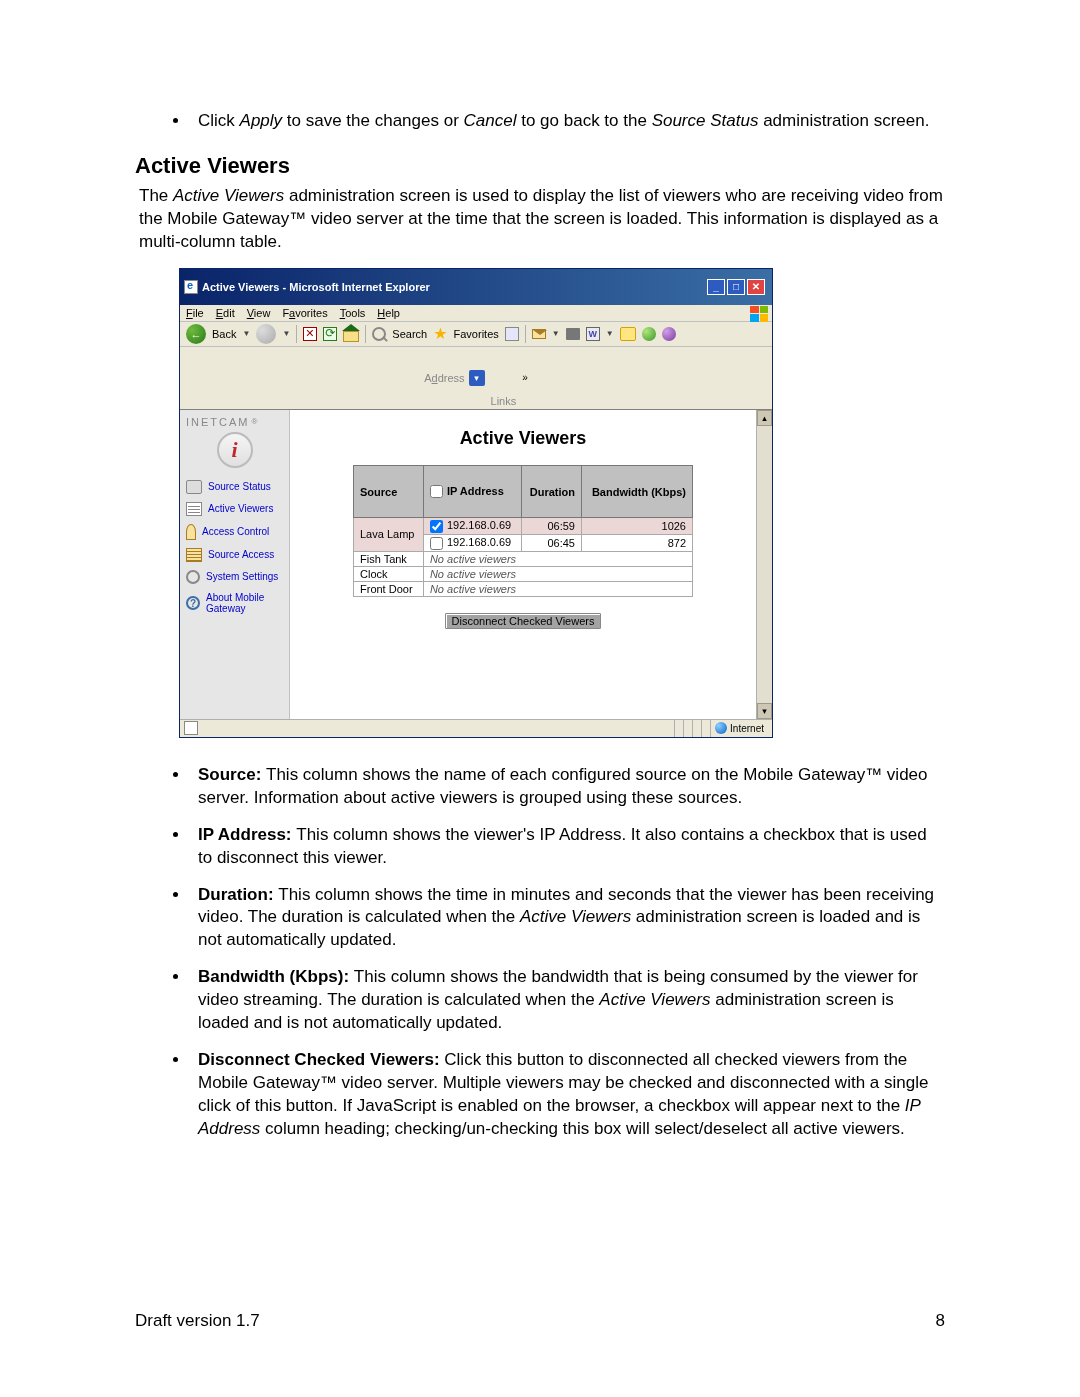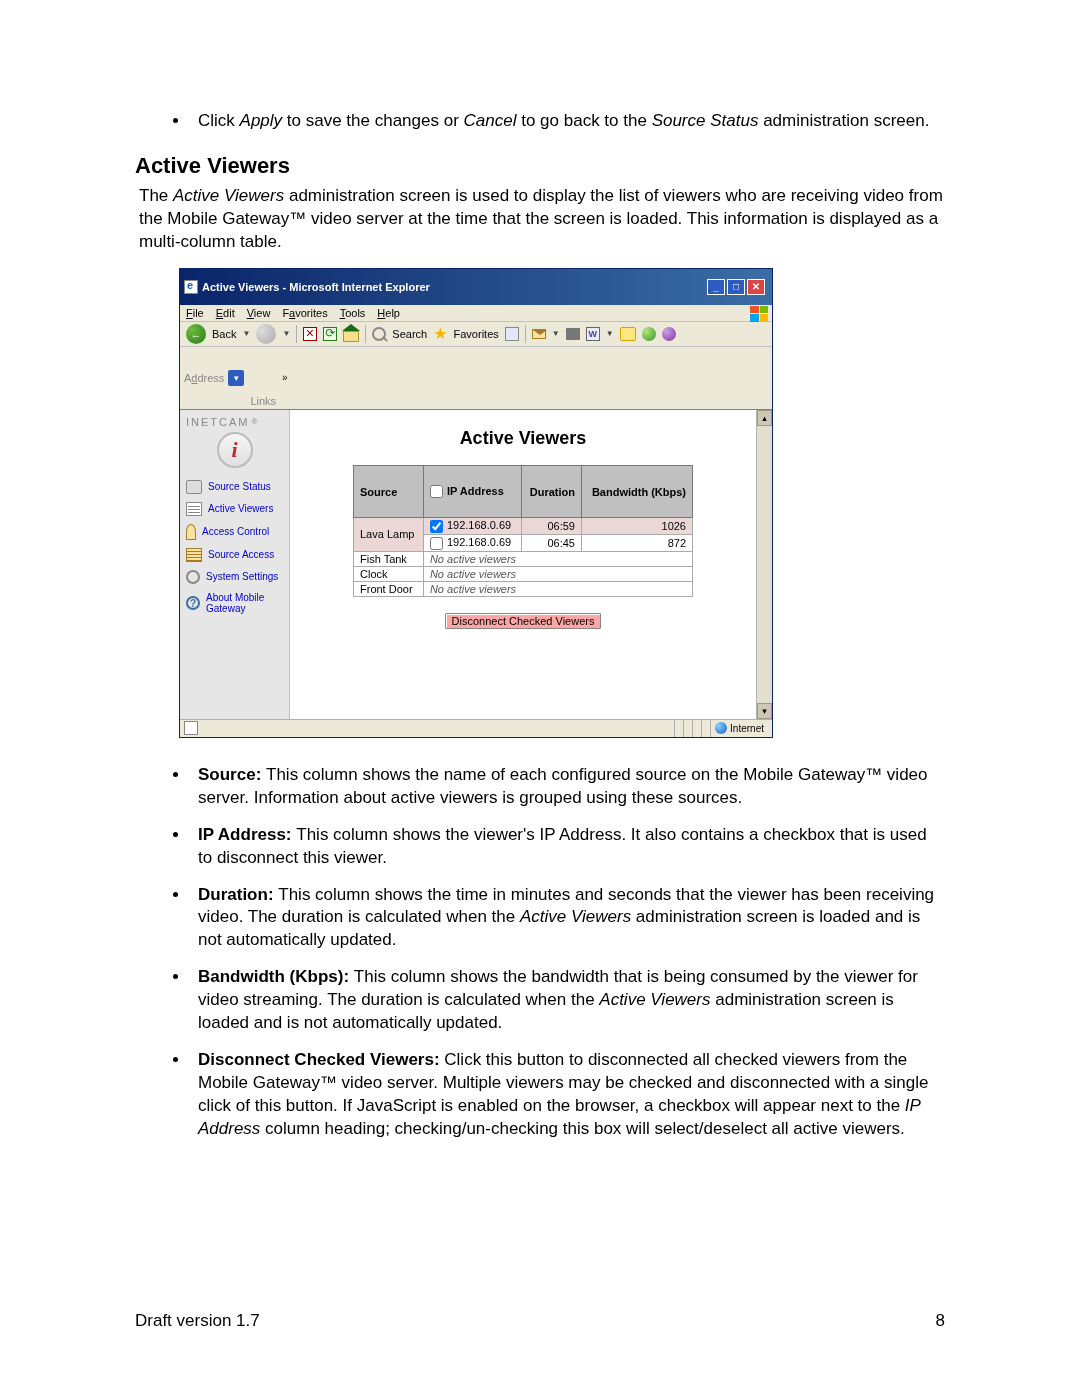--- a/index.html
+++ b/index.html
@@ -101,20 +101,21 @@
   .tb-mail{width:14px;height:10px;border:1px solid #a87b25;background:#f8e2a0;position:relative;}
   .tb-mail::after{content:"";position:absolute;left:0;right:0;top:0;border-left:7px solid transparent;border-right:7px solid transparent;border-top:5px solid #a87b25;}
   .tb-print{width:14px;height:12px;background:#777;border-radius:1px;}
   .tb-w{width:14px;height:14px;border:1px solid #666;background:#eaeaf6;color:#44a;font-size:9px;font-weight:bold;text-align:center;line-height:12px;}
   .tb-yellow{width:16px;height:14px;background:#ffe680;border:1px solid #d4a300;border-radius:2px;}
   .tb-green-dot{width:14px;height:14px;border-radius:50%;background:radial-gradient(circle at 30% 30%,#b0e57c,#3a9626);}
   .tb-purple-dot{width:14px;height:14px;border-radius:50%;background:radial-gradient(circle at 30% 30%,#d19fe8,#7a3a9e);}
   .addrbar {
     background: #ece9d8; padding: 2px 4px; display: flex; align-items: center; gap: 4px;
     border-bottom: 1px solid #808080;
+    justify-content: center;
   }
   .addrbar .label { color: #888; }
   .addrbar .addr-input {
     flex: 1; background: #fff; border: 1px inset #ccc; height: 18px; display: flex; align-items: center; padding: 0 2px; color: #888;
   }
   .addrbar .addr-input .pageicon{width:14px;height:14px;border:1px solid #888;background:#fff;margin-right:3px;position:relative;}
   .addrbar .addr-input .pageicon::after{content:"e";color:#0a60c8;position:absolute;left:2px;top:-2px;font-weight:bold;font-size:11px;}
   .addrbar .go-btn { width:16px;height:16px;background:#2d5bc0;color:#fff;border-radius:2px;text-align:center;font-size:9px;line-height:16px; }
   .addrbar .links { color:#888; padding:0 2px;margin-top:46px; }
   .addrbar .chev { font-size:10px; }
@@ -165,21 +166,21 @@
   .av-table td {
     border: 1px solid #aaa; padding: 1px 6px; background: #fff;
   }
   .av-table tr.alt td { background: #ecd7d7; }
   .av-table td.nav { font-style: italic; color: #555; }
   .av-table td.ctr, .av-table th.ctr { text-align: right; }
   .av-table input[type=checkbox]{margin:0 4px 0 0;vertical-align:middle;}
   .disc-btn-row { text-align:center; margin-top:16px; }
   .disc-btn {
     font-size: 11px; padding: 1px 6px;
-    border: 1px solid #888; background:#fca5a5; border-radius: 1px;
+    border: 1px solid #888; background:#a3a3a3; border-radius: 1px;
     box-shadow: 1px 1px 0 #fff inset;
   }
   .statusbar {
     background:#ece9d8; border-top:1px solid #b0b0b0; height:18px;
     display:flex; align-items:center; font-size:10px; padding:0 4px;
   }
   .statusbar .pageicon{width:14px;height:14px;border:1px solid #888;background:#fff;margin-right:4px;}
   .statusbar .spacer{flex:1;}
   .statusbar .cell{border-left:1px solid #b0b0b0;height:100%;padding:0 4px;display:flex;align-items:center;gap:3px;justify-content:space-between;}
   .statusbar .globe{width:12px;height:12px;border-radius:50%;background:radial-gradient(circle at 30% 30%,#8ed0ff,#0a60c8);}

